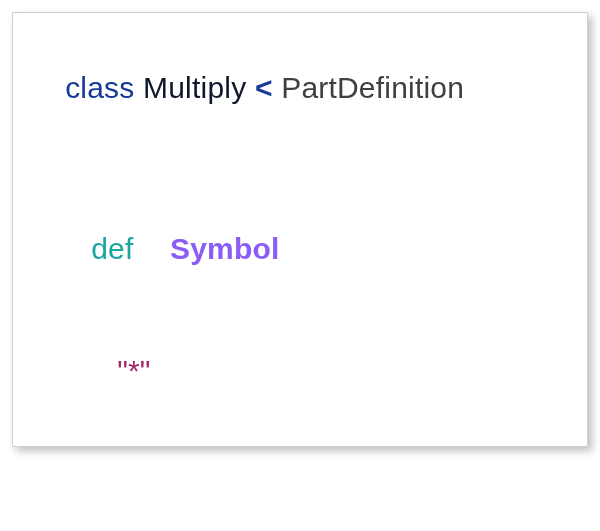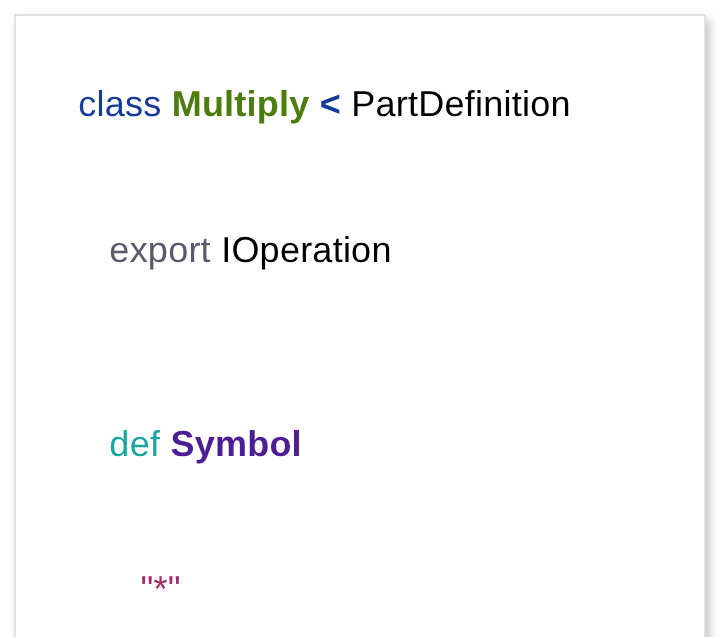--- a/index.html
+++ b/index.html
@@ -34,29 +34,30 @@
       font-weight: 400;
     }
     .kw-def {
       color: #1aa6a0;
       font-weight: 400;
     }
     .kw-export {
       color: #5a5a6a;
     }
     .name-class {
-      color: #4d7c0f;
-      font-weight: 700;
+      color: #0f172a;
+      font-weight: 400;
     }
     .name-method {
-      color: #4c1d95;
+      color: #8b5cf6;
       font-weight: 700;
+      margin-left: 28px;
     }
     .name-type {
-      color: #000000;
+      color: #404040;
     }
     .lt-sign {
       color: #163a9a;
       font-weight: 700;
     }
     .str-lit {
       color: #a02a6a;
     }
     .blank {
       height: 40px;
@@ -64,23 +65,20 @@
   </style>
 </head>
 <body>
 
 <div class="code-panel">
 
   <div class="line">
     <span class="kw-class">class</span><span> </span><span class="name-class">Multiply</span><span> </span><span class="lt-sign">&lt;</span><span> </span><span class="name-type">PartDefinition</span>
   </div>
 
-  <div class="line indent1">
-    <span class="kw-export">export</span><span> </span><span class="name-type">IOperation</span>
-  </div>
 
   <div class="blank"></div>
 
   <div class="line indent1">
     <span class="kw-def">def</span><span> </span><span class="name-method">Symbol</span>
   </div>
 
   <div class="line indent2">
     <span class="str-lit">"*"</span>
   </div>

